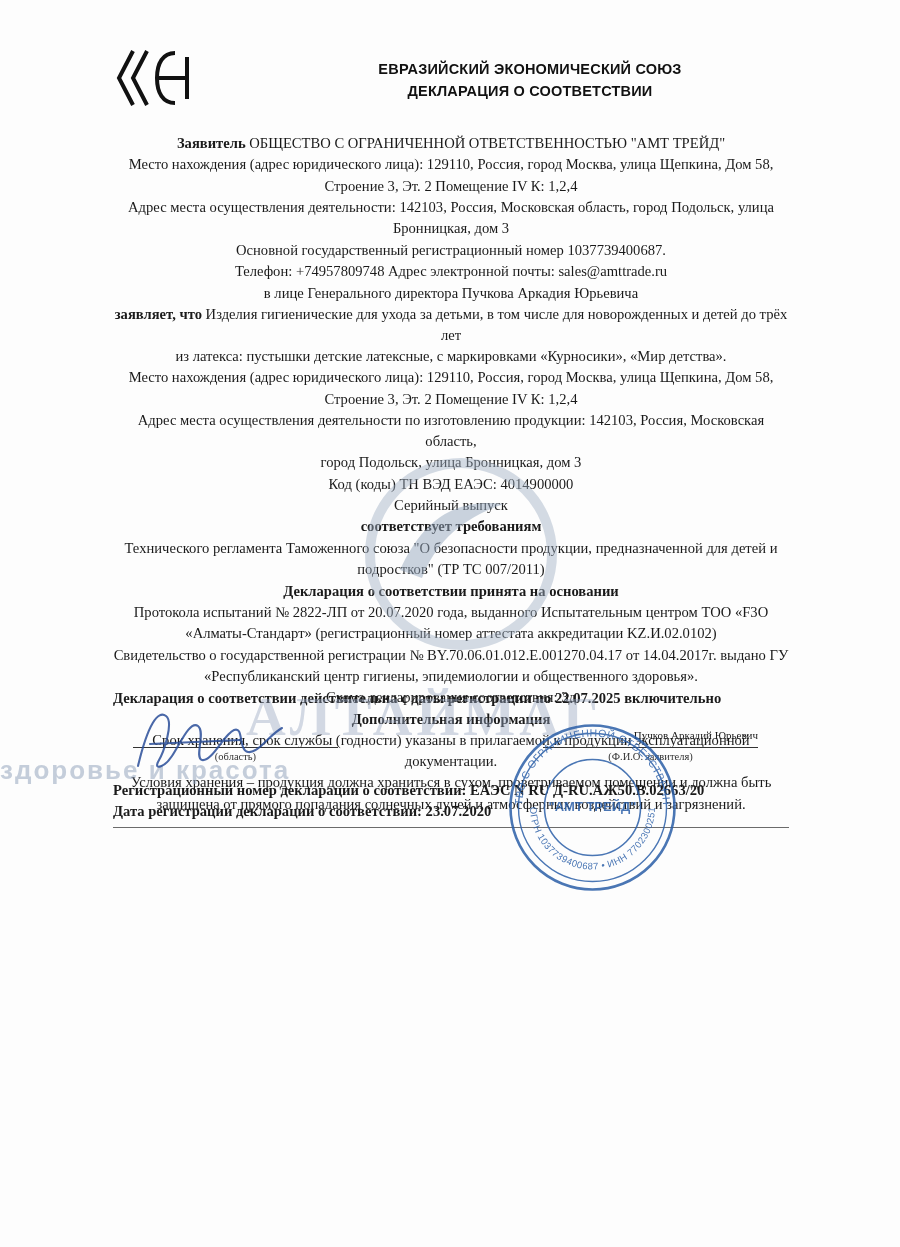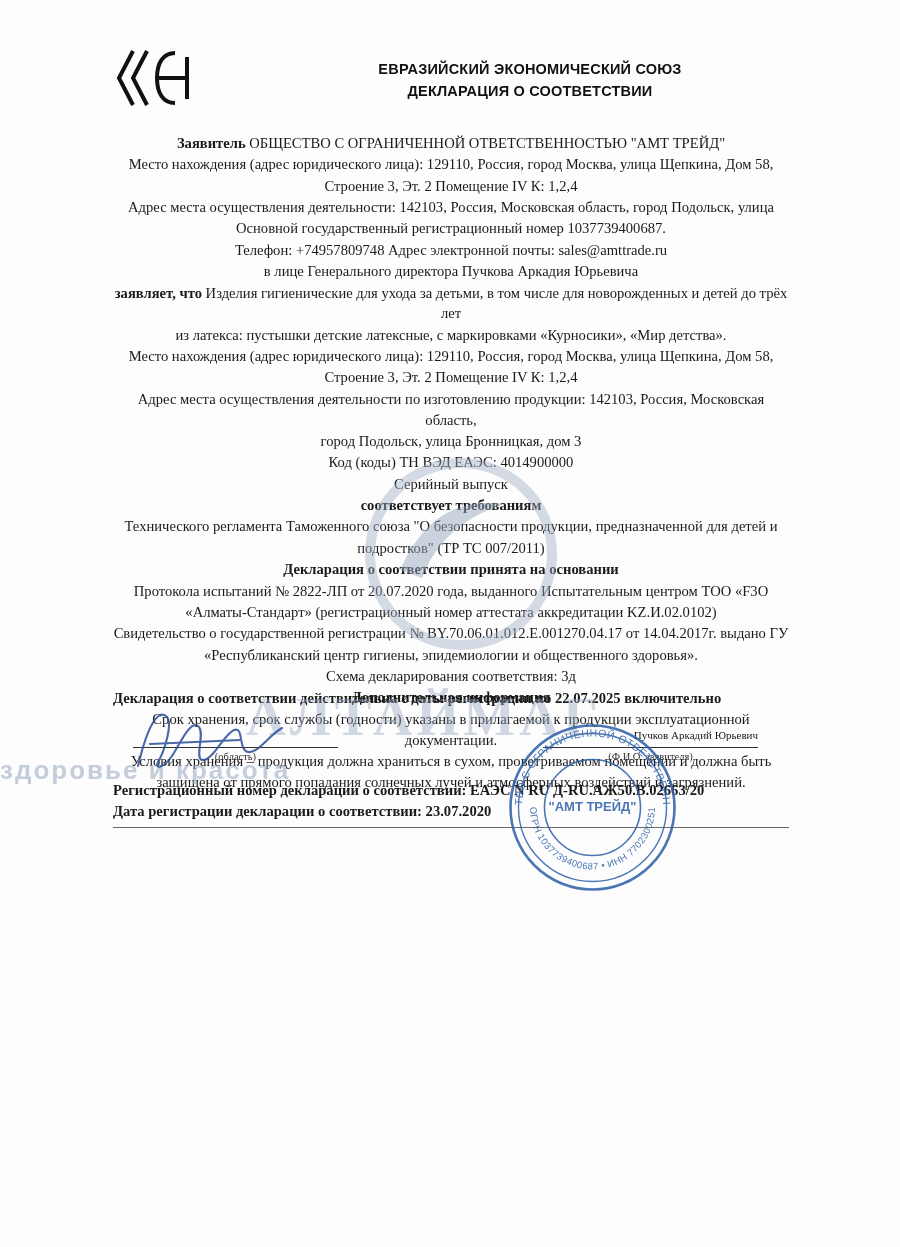--- a/index.html
+++ b/index.html
@@ -246,20 +246,21 @@
 
   <div class="doc-body">
 
     <p>
       <span class="b">Заявитель</span>
       <span>ОБЩЕСТВО С ОГРАНИЧЕННОЙ ОТВЕТСТВЕННОСТЬЮ "АМТ ТРЕЙД"</span>
     </p>
     <p>Место нахождения (адрес юридического лица): 129110, Россия, город Москва, улица Щепкина, Дом 58,</p>
     <p>Строение 3, Эт. 2 Помещение IV К: 1,2,4</p>
     <p>Адрес места осуществления деятельности: 142103, Россия, Московская область, город Подольск, улица</p>
+    <p>Бронницкая, дом 3</p>
     <p>Основной государственный регистрационный номер 1037739400687.</p>
     <p>Телефон: +74957809748 Адрес электронной почты: sales@amttrade.ru</p>
     <p>в лице Генерального директора Пучкова Аркадия Юрьевича</p>
 
     <p>
       <span class="b">заявляет, что</span>
       <span>Изделия гигиенические для ухода за детьми, в том числе для новорожденных и детей до трёх лет</span>
     </p>
     <p>из латекса: пустышки детские латексные, с маркировками «Курносики», «Мир детства».</p>
 

